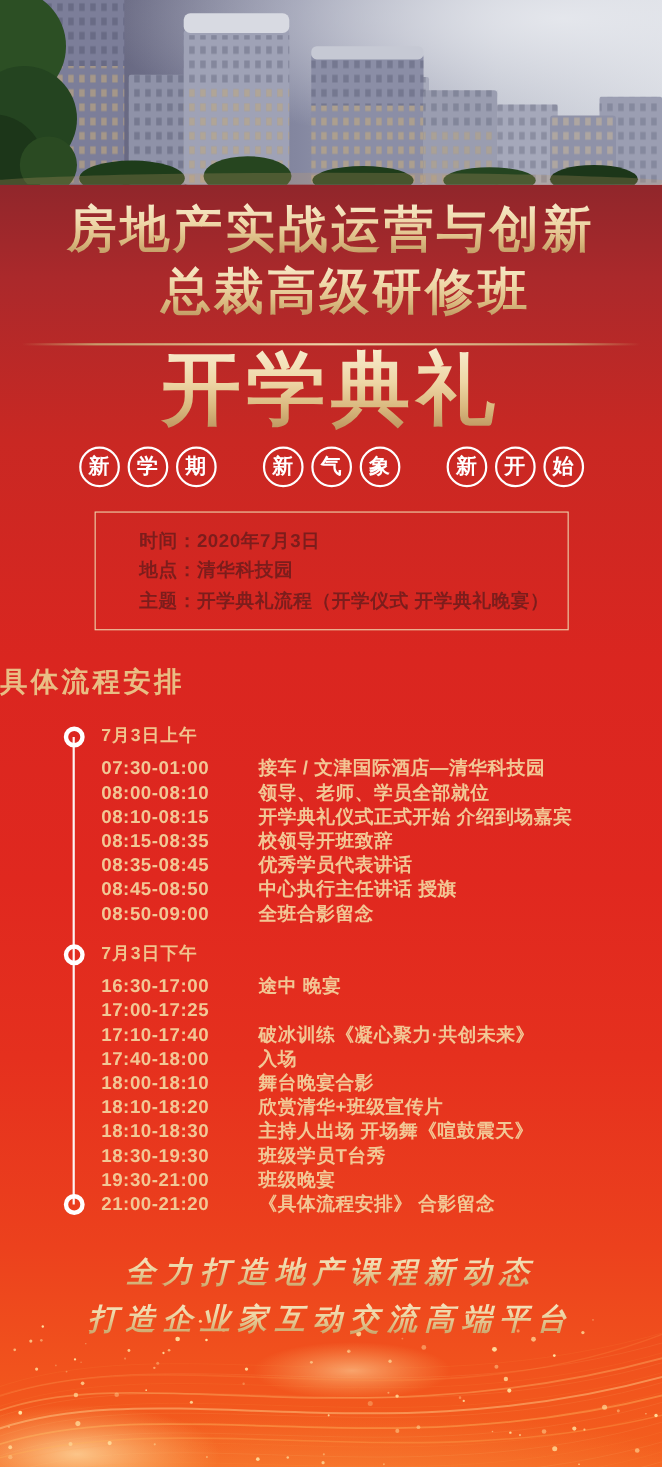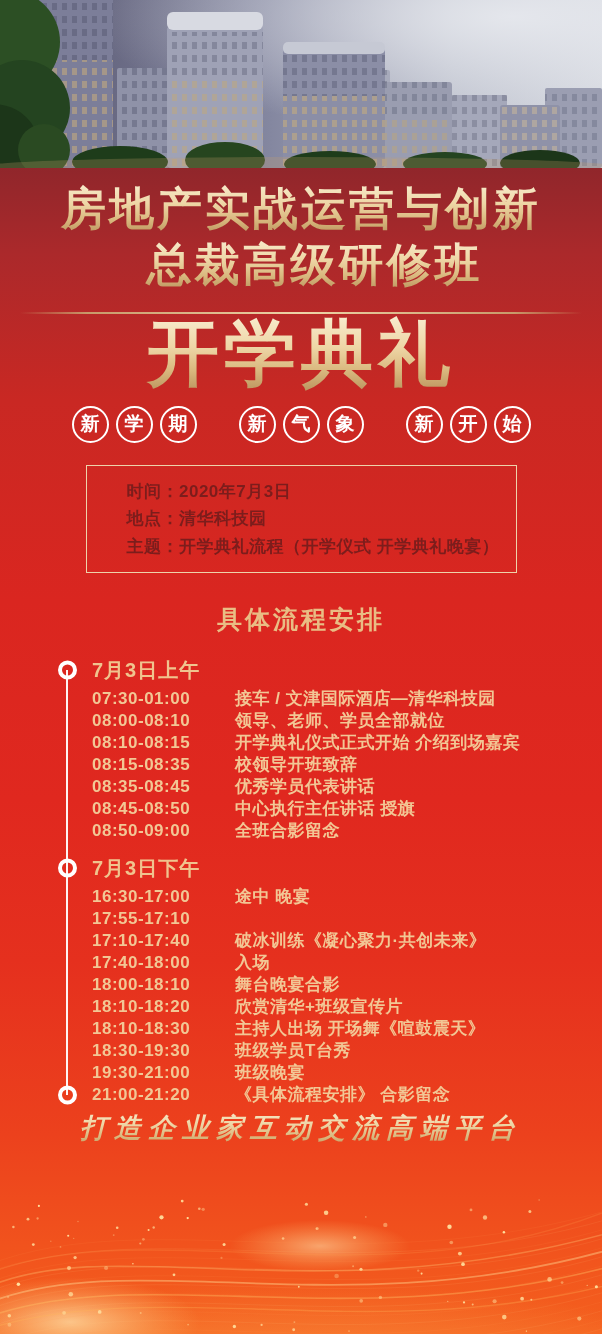--- a/index.html
+++ b/index.html
@@ -45,35 +45,35 @@
     color:#ffffff;font-size:19px;font-weight:700;
   }
   .info-box{
     width:431px;margin:22px auto 0;box-sizing:border-box;
     border:1px solid #eed3ab;padding:12px 12px 12px 40px;
   }
   .info-line{
     color:#7c1d1c;font-size:17px;font-weight:700;line-height:1.62;letter-spacing:.5px;
   }
   .section-title{
-    margin-top:30px;text-align:center;
+    margin-top:30px;
     color:#e9bd84;font-size:25px;font-weight:700;letter-spacing:3px;
   }
   .schedule{
     position:relative;margin-left:57px;padding-left:35px;margin-top:22px;
     color:#f2c795;font-weight:700;font-size:17px;
   }
   .schedule::before{
     content:"";position:absolute;left:9px;top:12px;bottom:11px;width:2px;
     background:rgba(255,255,255,.95);
   }
   .sec{margin-bottom:14px;}
   .sec:last-child{margin-bottom:0;}
   .sec-header{
-    position:relative;font-size:20px;line-height:24px;letter-spacing:1px;
+    position:relative;font-size:16px;line-height:24px;letter-spacing:1px;
     margin-bottom:6px;color:#f0c48e;
   }
   .row{position:relative;display:flex;line-height:22px;}
   .row .time{width:143px;flex:0 0 143px;letter-spacing:.5px;}
   .row .act{flex:1;letter-spacing:.5px;}
   .ring{
     position:absolute;left:-34px;top:50%;transform:translateY(-50%);
     width:19px;height:19px;border:4px solid #ffffff;border-radius:50%;
     box-sizing:border-box;
   }
@@ -332,21 +332,21 @@
             <span class="act">全班合影留念</span>
           </div>
         </div>
         <div class="sec">
           <div class="sec-header"><span class="ring"></span>7月3日下午</div>
           <div class="row">
             <span class="time">16:30-17:00</span>
             <span class="act">途中 晚宴</span>
           </div>
           <div class="row">
-            <span class="time">17:55-17:10</span>
+            <span class="time">17:00-17:25</span>
           </div>
           <div class="row">
             <span class="time">17:10-17:40</span>
             <span class="act">破冰训练《凝心聚力·共创未来》</span>
           </div>
           <div class="row">
             <span class="time">17:40-18:00</span>
             <span class="act">入场</span>
           </div>
           <div class="row">
@@ -369,15 +369,16 @@
             <span class="time">19:30-21:00</span>
             <span class="act">班级晚宴</span>
           </div>
           <div class="row">
             <span class="ring"></span>
             <span class="time">21:00-21:20</span>
             <span class="act">《具体流程安排》 合影留念</span>
           </div>
         </div>
       </div>
+    <div class="motto gold">全力打造地产课程新动态</div>
     <div class="motto gold motto2">打造企业家互动交流高端平台</div>
   </div>
 </div>
 
 </body></html>

